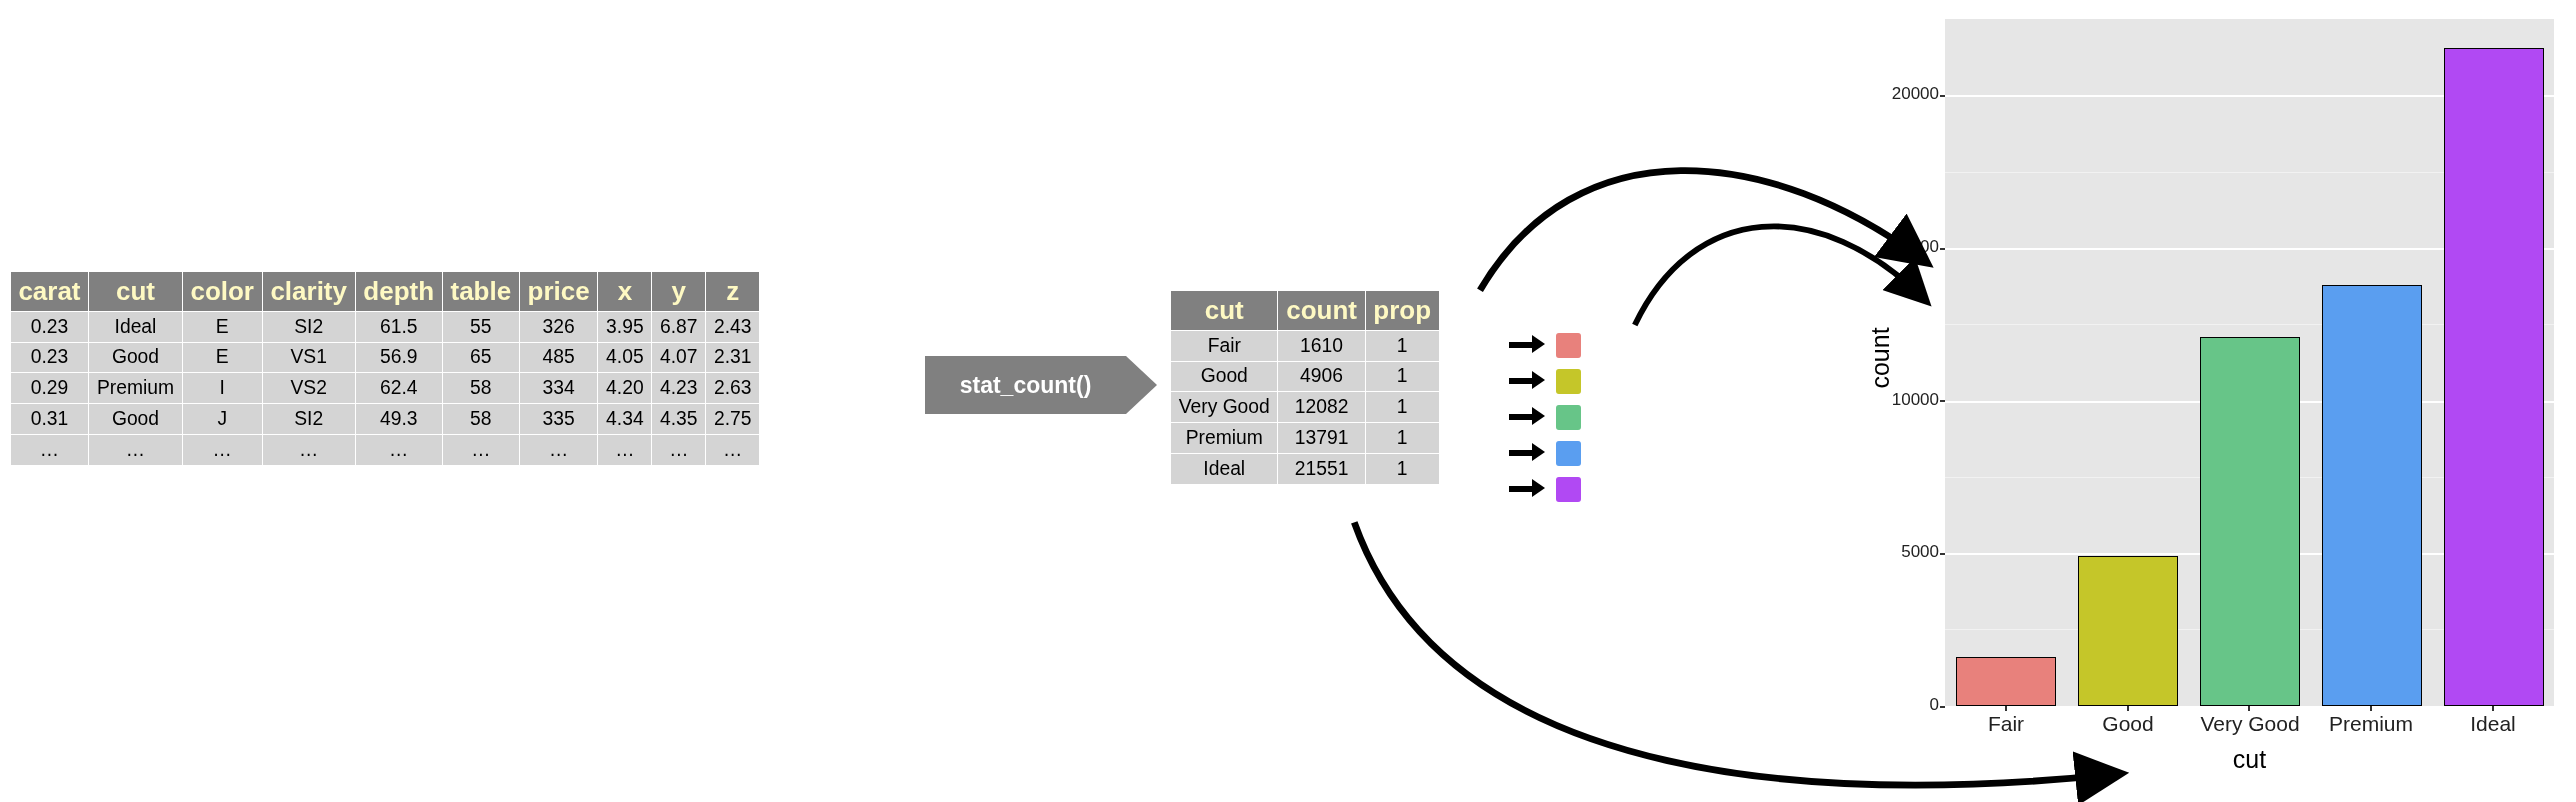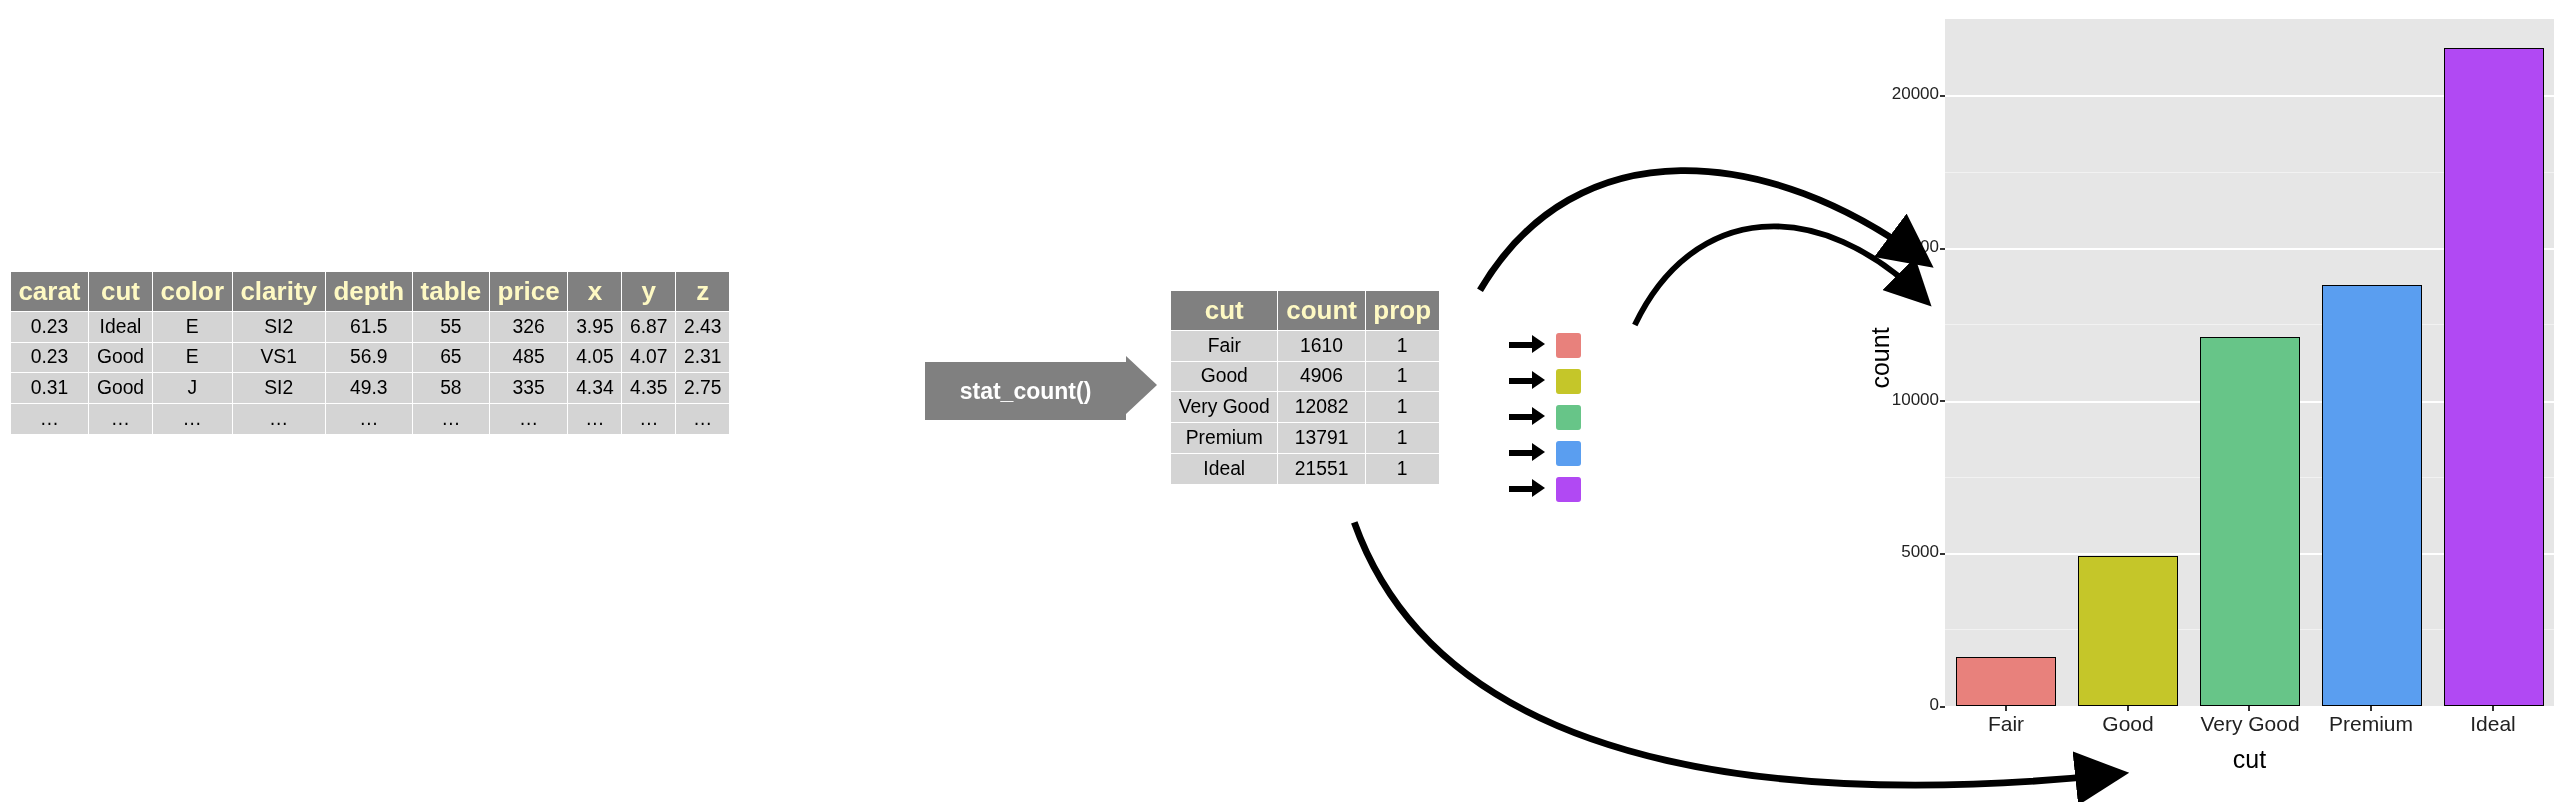--- a/index.html
+++ b/index.html
@@ -36,21 +36,21 @@
     padding: 3.9px 7.7px;
     border: 1.9px solid #ffffff;
     font-size: 19.3px;
     white-space: nowrap;
   }
   
   #raw-wrap   { position:absolute; left:9.7px;  top:271px; }
   #agg-wrap   { position:absolute; left:1170px; top:290px; }
   #arrow1     { position:absolute; left:925px; top:356px; width:232px; height:58px; }
   .arrow-label-box {
-    position:absolute; left:0; top:6px; width:201px; height:58px;
+    position:absolute; left:0; top:0; width:201px; height:58px;
     background:#808080; color:#ffffff; display:flex;
     align-items:center; justify-content:center;
     font-weight:bold; font-size:23px;
   }
   .arrow-head {
     position:absolute; left:201px; top:0; width:0; height:0;
     border-top:29px solid transparent;
     border-bottom:29px solid transparent;
     border-left:31px solid #808080;
   }
@@ -151,20 +151,32 @@
             <td>0.23</td>
             <td>Good</td>
             <td>E</td>
             <td>VS1</td>
             <td>56.9</td>
             <td>65</td>
             <td>485</td>
             <td>4.05</td>
             <td>4.07</td>
             <td>2.31</td>
+          </tr>
+          <tr>
+            <td>0.29</td>
+            <td>Premium</td>
+            <td>I</td>
+            <td>VS2</td>
+            <td>62.4</td>
+            <td>58</td>
+            <td>334</td>
+            <td>4.20</td>
+            <td>4.23</td>
+            <td>2.63</td>
           </tr>
           <tr>
             <td>0.31</td>
             <td>Good</td>
             <td>J</td>
             <td>SI2</td>
             <td>49.3</td>
             <td>58</td>
             <td>335</td>
             <td>4.34</td>

